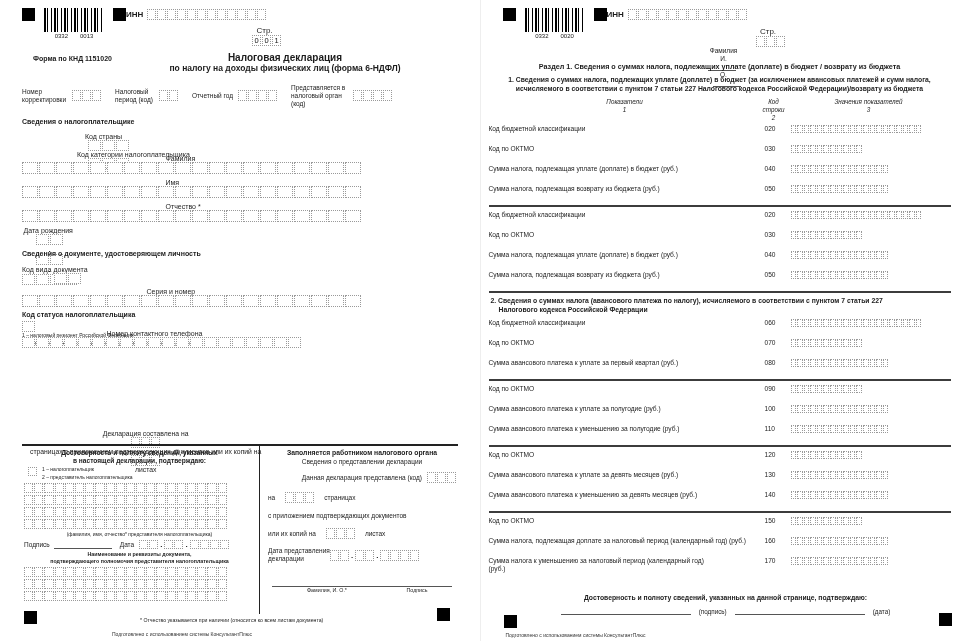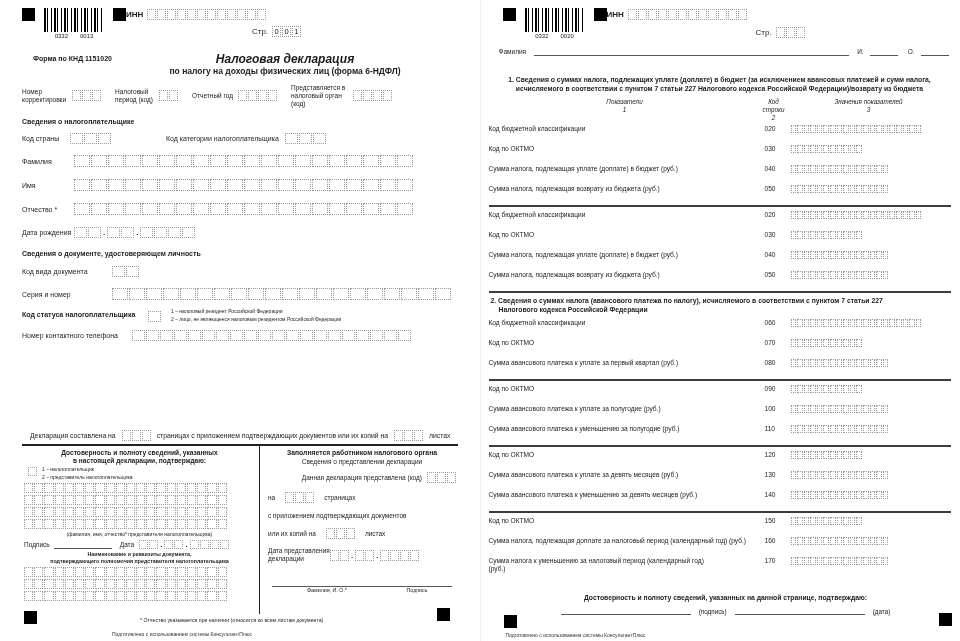--- a/index.html
+++ b/index.html
@@ -20,21 +20,21 @@
   .cell{box-sizing:border-box;border:1px dotted #999;background:#fff;display:flex;align-items:center;justify-content:center;font-size:7.5px;color:#111;}
   .cmd .cell{width:9px;height:11px;}
   .clg .cell{width:16px;height:12px;}
   .cmed .cell{width:13px;height:11px;}
   .csm .cell{width:5.6px;height:8px;}
   .cbk .cell{width:9px;height:9px;}
   .dot{font-weight:bold;font-size:8px;margin:0 2px;}
   
   .b{font-weight:bold;}
   .abs{position:absolute;}
-  .frow{display:flex;align-items:center;}
+  .frow{display:flex;align-items:center;flex-direction:column;}
   .flabel{font-size:7px;flex:0 0 auto;}
   .tiny{font-size:5px;line-height:1.5;}
   .uline{border-bottom:1px solid #555;}
   
   .trow{display:flex;align-items:flex-start;margin-bottom:3px;min-height:17px;}
   .tlabel{flex:0 0 272px;font-size:6.6px;line-height:1.25;padding-right:4px;}
   .tcode{flex:0 0 26px;font-size:6.6px;}
   .hdiv{border-top:2px solid #3c3c3c;margin:2px 0 4px 0;}
   .secsub{font-size:6.8px;font-weight:bold;line-height:1.3;margin-bottom:4px;}
   .colhead{display:flex;font-size:6.3px;font-style:italic;text-align:center;line-height:1.3;margin-bottom:3px;}
@@ -83,21 +83,21 @@
       <span class="flabel" style="font-size:8px;margin-right:4px;">Стр.</span>
       <div class="cells cmd">
           <span class="cell">0</span>
           <span class="cell">0</span>
           <span class="cell">1</span>
         </div>
     </div>
 
     <div class="abs b" style="left:33px;top:55px;font-size:7px;">Форма по КНД 1151020</div>
     <div class="abs" style="left:120px;top:52px;width:330px;text-align:center;">
-      <div class="b" style="font-size:12px;font-style:italic;">Налоговая декларация</div>
+      <div class="b" style="font-size:10px;">Налоговая декларация</div>
       <div class="b" style="font-size:8.5px;">по налогу на доходы физических лиц (форма 6-НДФЛ)</div>
     </div>
 
     <div class="abs" style="left:22px;top:84px;width:440px;display:flex;align-items:center;">
       <div class="flabel" style="width:50px;font-size:6.5px;line-height:1.2;">Номер корректировки</div>
       <div class="cells cmd" style="margin-right:14px;">
           <span class="cell"></span>
           <span class="cell"></span>
           <span class="cell"></span>
         </div>
@@ -631,20 +631,21 @@
 
     <div class="abs frow" style="left:18px;top:47px;width:450px;font-size:6.5px;">
       <span>Фамилия</span>
       <span class="uline" style="flex:1;margin:0 8px;height:8px;"></span>
       <span>И.</span>
       <span class="uline" style="width:28px;margin:0 10px 0 6px;height:8px;"></span>
       <span>О.</span>
       <span class="uline" style="width:28px;margin-left:6px;height:8px;"></span>
     </div>
 
+    <div class="abs b" style="left:8px;top:62px;width:462px;text-align:center;font-size:7.2px;">Раздел 1. Сведения о суммах налога, подлежащих уплате (доплате) в бюджет / возврату из бюджета</div>
 
     <div class="abs" style="left:8px;top:76px;width:462px;">
       <div class="secsub" style="text-align:center;">
         <div>1. Сведения о суммах налога, подлежащих уплате (доплате) в бюджет (за исключением авансовых платежей и сумм налога,</div>
         <div>исчисляемого в соответствии с пунктом 7 статьи 227 Налогового кодекса Российской Федерации)/возврату из бюджета</div>
       </div>
       <div class="colhead">
         <div style="flex:0 0 272px;">
           <div>Показатели</div>
           <div>1</div>

